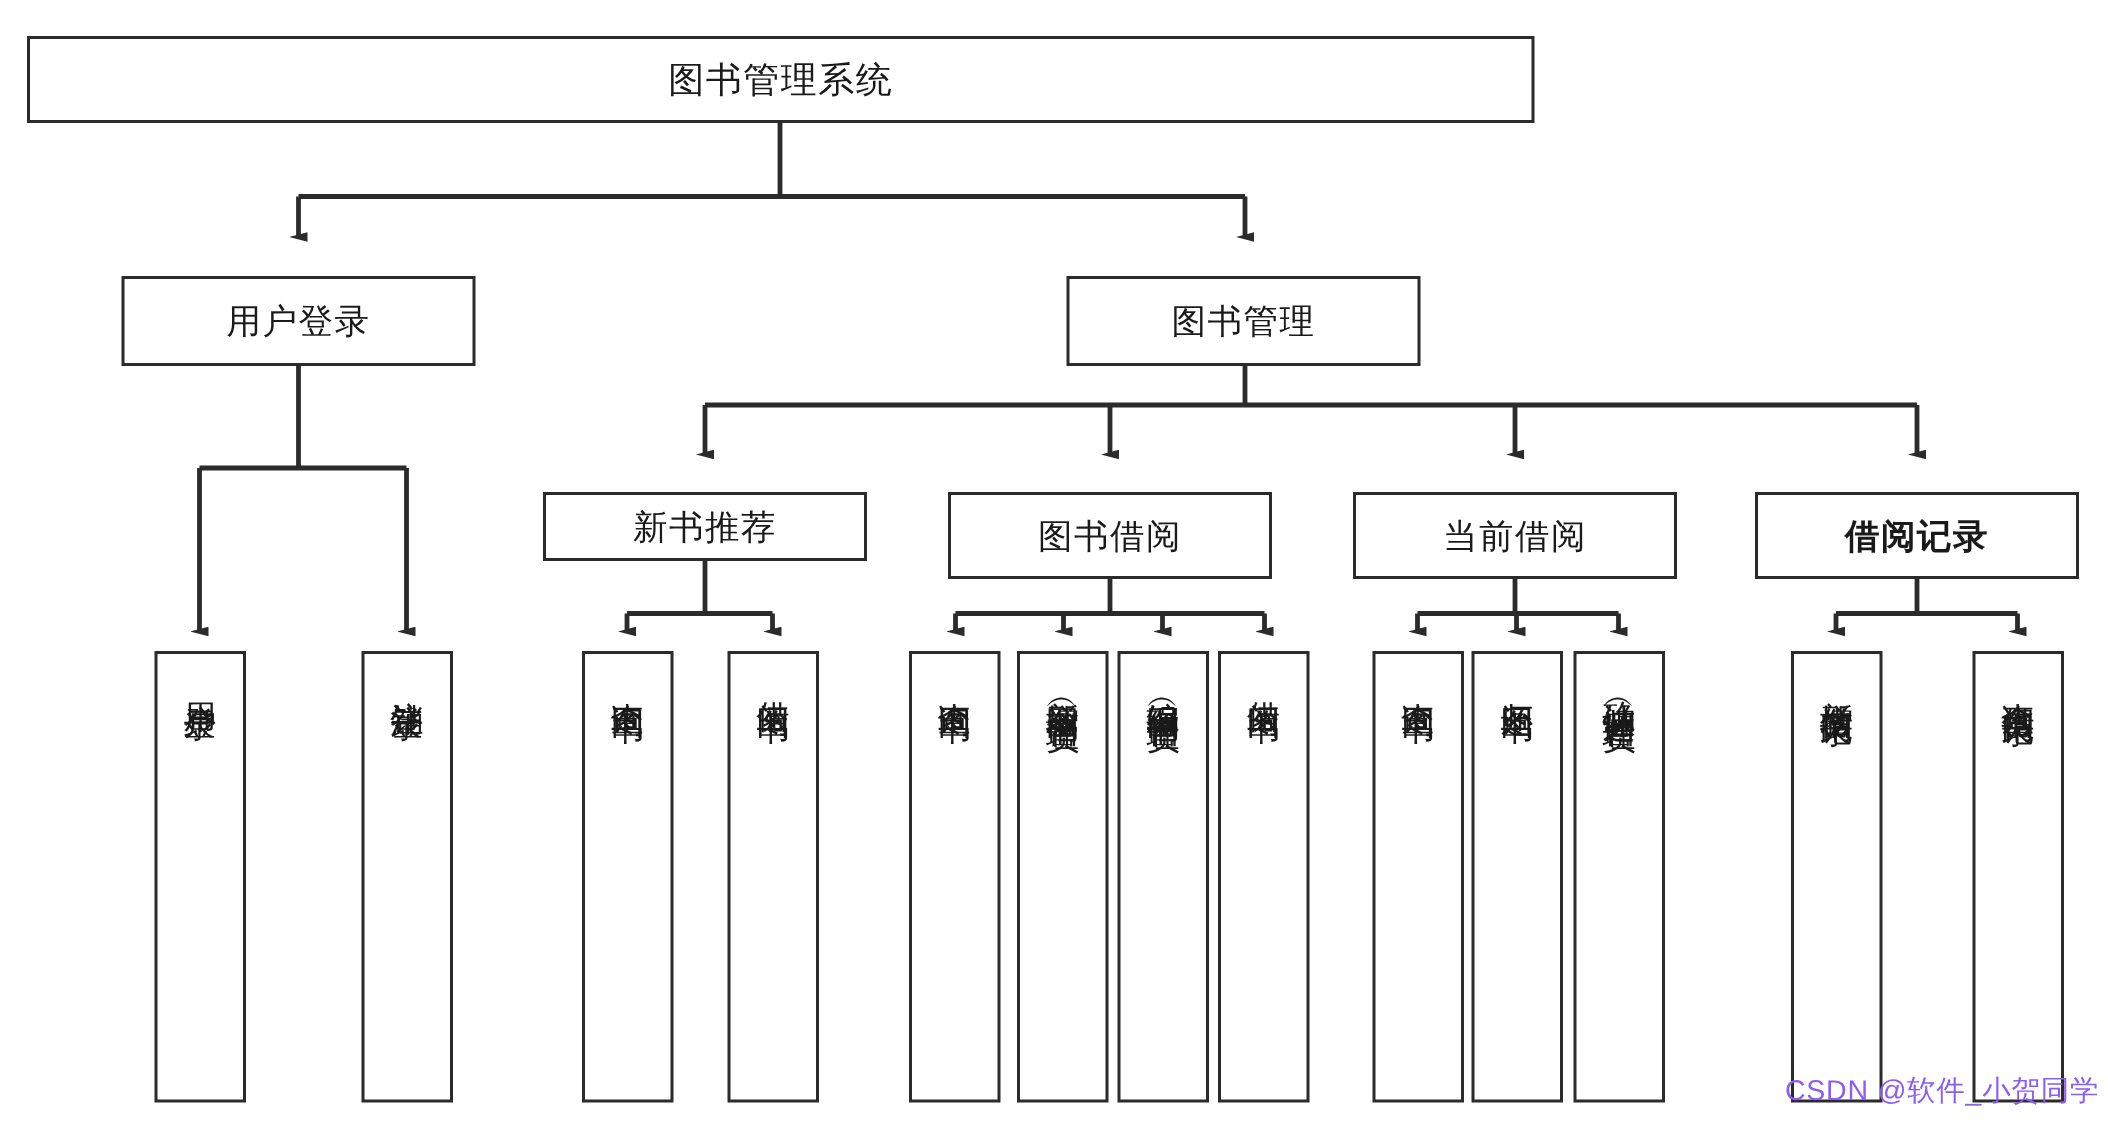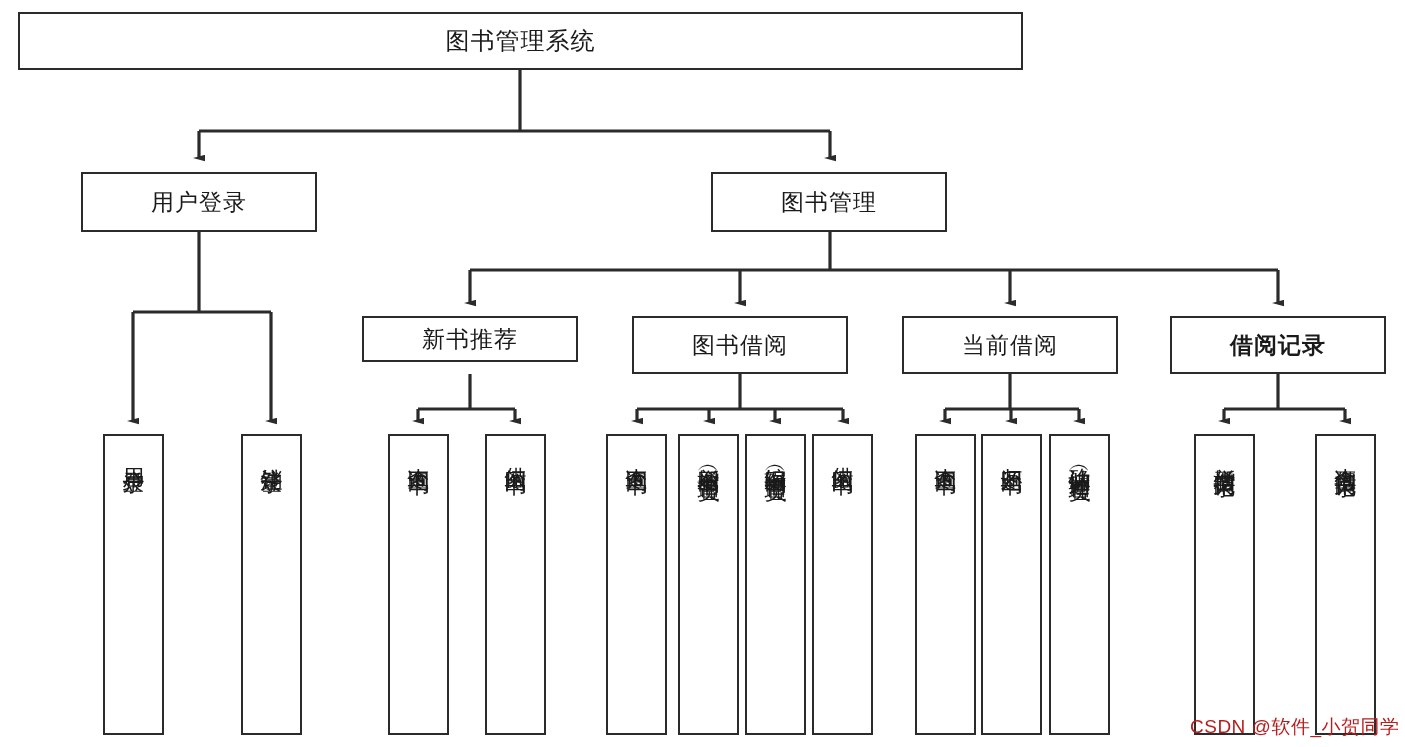--- a/index.html
+++ b/index.html
@@ -32,20 +32,21 @@
     border: 2px solid #2b2b2b;
     background: #ffffff;
     display: flex;
     align-items: center;
     justify-content: center;
     color: #1a1a1a;
   }
   .node.horiz {
     font-size: 23px;
     letter-spacing: 1px;
+    margin-top: 12px;
   }
   .node.vert {
     font-size: 22px;
     letter-spacing: 2px;
     padding-top: 14px;
     align-items: flex-start;
   }
   .node.vert .vtext {
     writing-mode: vertical-rl;
     text-orientation: upright;
@@ -53,21 +54,21 @@
     white-space: nowrap;
   }
   .node.root {
     font-size: 24px;
   }
   .watermark {
     position: absolute;
     left: 1190px;
     top: 714px;
     font-size: 19px;
-    color: #b91c1c;
+    color: #8b5cf6;
     letter-spacing: 0.5px;
     white-space: nowrap;
   }
 </style>
 </head>
 <body>
 
 <div id="canvas">
 
   <svg class="wires" viewBox="0 0 1405 747">

